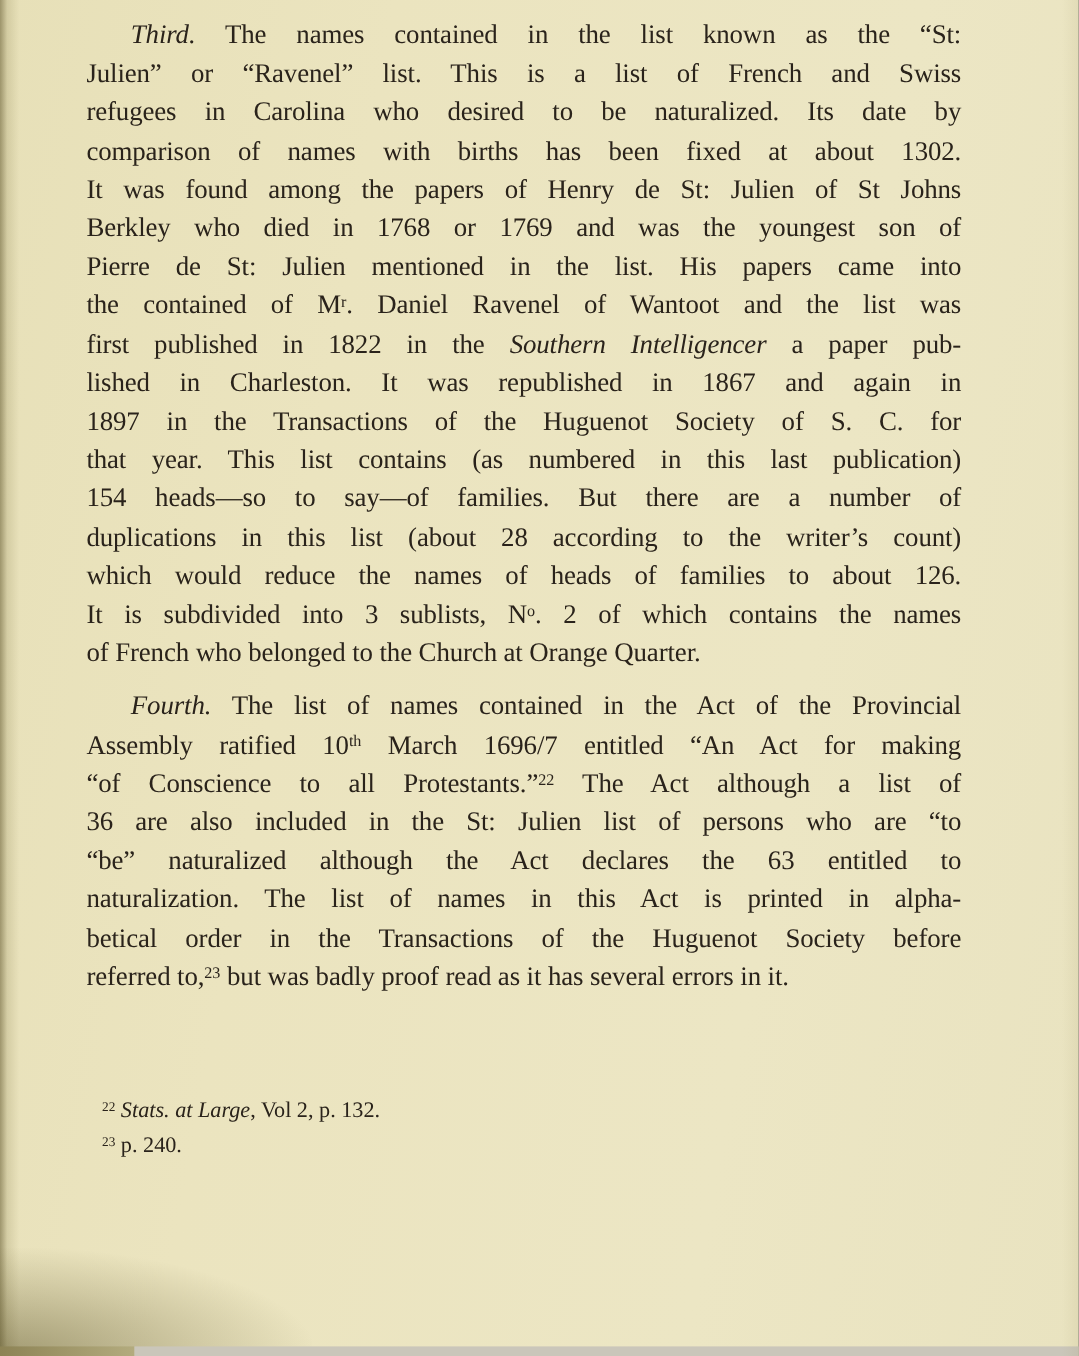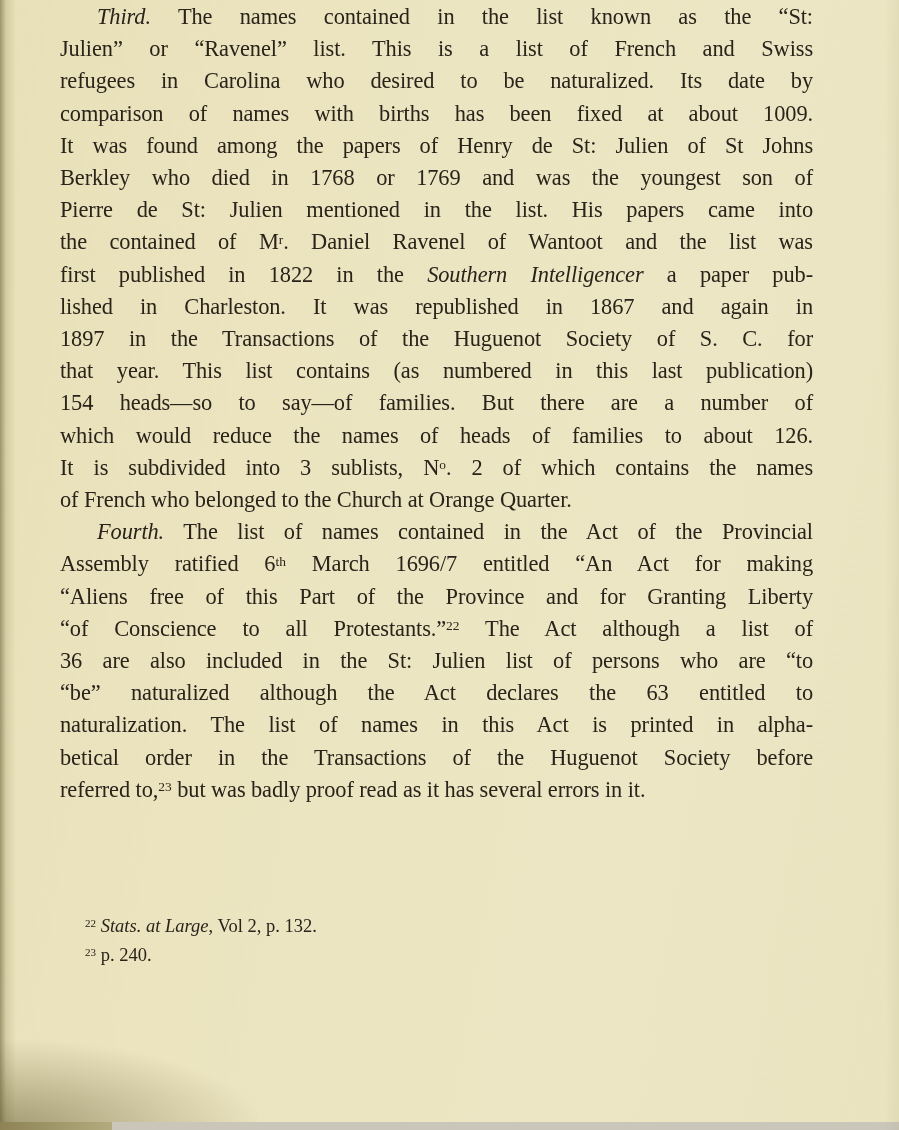--- a/index.html
+++ b/index.html
@@ -18,21 +18,21 @@
   }
   .text-column {
     position: absolute;
     left: 60px;
     top: 1px;
     width: 753px;
     font-size: 22.4px;
     line-height: 32.2px;
     letter-spacing: -0.1px;
   }
-  .paragraph { margin: 0; }
+  .paragraph { margin: 12px; }
   .line {
     text-align: justify;
     text-align-last: justify;
     white-space: normal;
   }
   .line.lastline { text-align-last: auto; }
   .line.indent { text-indent: 37px; }
   .line i { font-style: italic; }
   .line sup, .footnote-line sup {
     font-size: 0.60em;
@@ -93,38 +93,38 @@
 </style>
 </head>
 <body>
 
 <div class="page">
   <div class="text-column">
       <div class="paragraph">
         <div class="line indent"><i>Third.</i><span>  The names contained in the list known as the “St:</span></div>
         <div class="line"><span>Julien” or “Ravenel” list.  This is a list of French and Swiss</span></div>
         <div class="line"><span>refugees in Carolina who desired to be naturalized.  Its date by</span></div>
-        <div class="line"><span>comparison of names with births has been fixed at about 1009.</span></div>
+        <div class="line"><span>comparison of names with births has been fixed at about 1302.</span></div>
         <div class="line"><span>It was found among the papers of Henry de St: Julien of St Johns</span></div>
         <div class="line"><span>Berkley who died in 1768 or 1769 and was the youngest son of</span></div>
         <div class="line"><span>Pierre de St: Julien mentioned in the list.  His papers came into</span></div>
         <div class="line"><span>the contained of M</span><sup>r</sup><span>. Daniel Ravenel of Wantoot and the list was</span></div>
         <div class="line"><span>first published in 1822 in the </span><i>Southern Intelligencer</i><span> a paper pub-</span></div>
         <div class="line"><span>lished in Charleston.  It was republished in 1867 and again in</span></div>
         <div class="line"><span>1897 in the Transactions of the Huguenot Society of S. C. for</span></div>
         <div class="line"><span>that year.  This list contains (as numbered in this last publication)</span></div>
         <div class="line"><span>154 heads—so to say—of families.  But there are a number of</span></div>
+        <div class="line"><span>duplications in this list (about 28 according to the writer’s count)</span></div>
         <div class="line"><span>which would reduce the names of heads of families to about 126.</span></div>
         <div class="line"><span>It is subdivided into 3 sublists, N</span><sup>o</sup><span>. 2 of which contains the names</span></div>
         <div class="line lastline"><span>of French who belonged to the Church at Orange Quarter.</span></div>
       </div>
       <div class="paragraph">
         <div class="line indent"><i>Fourth.</i><span>  The list of names contained in the Act of the Provincial</span></div>
-        <div class="line"><span>Assembly ratified 6</span><sup>th</sup><span> March 1696/7 entitled “An Act for making</span></div>
-        <div class="line"><span>“Aliens free of this Part of the Province and for Granting Liberty</span></div>
+        <div class="line"><span>Assembly ratified 10</span><sup>th</sup><span> March 1696/7 entitled “An Act for making</span></div>
         <div class="line"><span>“of Conscience to all Protestants.”</span><sup>22</sup><span>  The Act although a list of</span></div>
         <div class="line"><span>36 are also included in the St: Julien list of persons who are “to</span></div>
         <div class="line"><span>“be” naturalized although the Act declares the 63 entitled to</span></div>
         <div class="line"><span>naturalization.  The list of names in this Act is printed in alpha-</span></div>
         <div class="line"><span>betical order in the Transactions of the Huguenot Society before</span></div>
         <div class="line lastline"><span>referred to,</span><sup>23</sup><span> but was badly proof read as it has several errors in it.</span></div>
       </div>
     </div>
   <div class="footnotes">
       <div class="footnote-line"><sup>22</sup><span> </span><i>Stats. at Large</i><span>, Vol 2, p. 132.</span></div>

